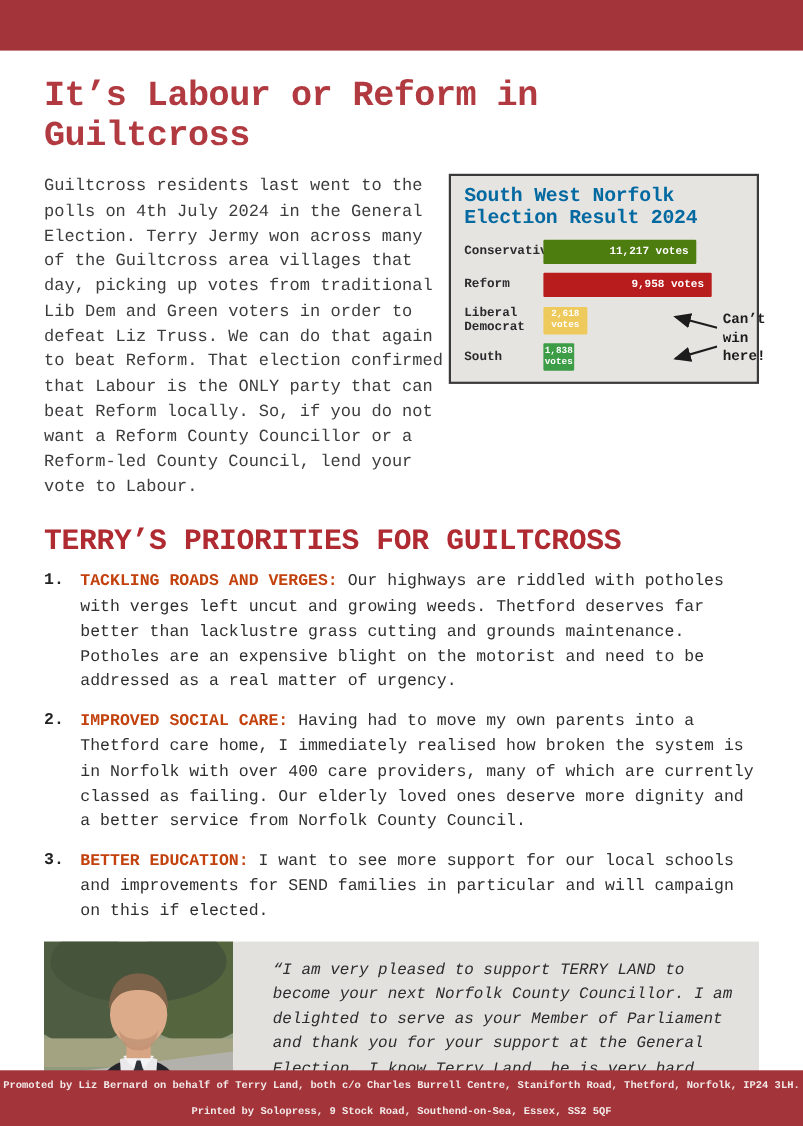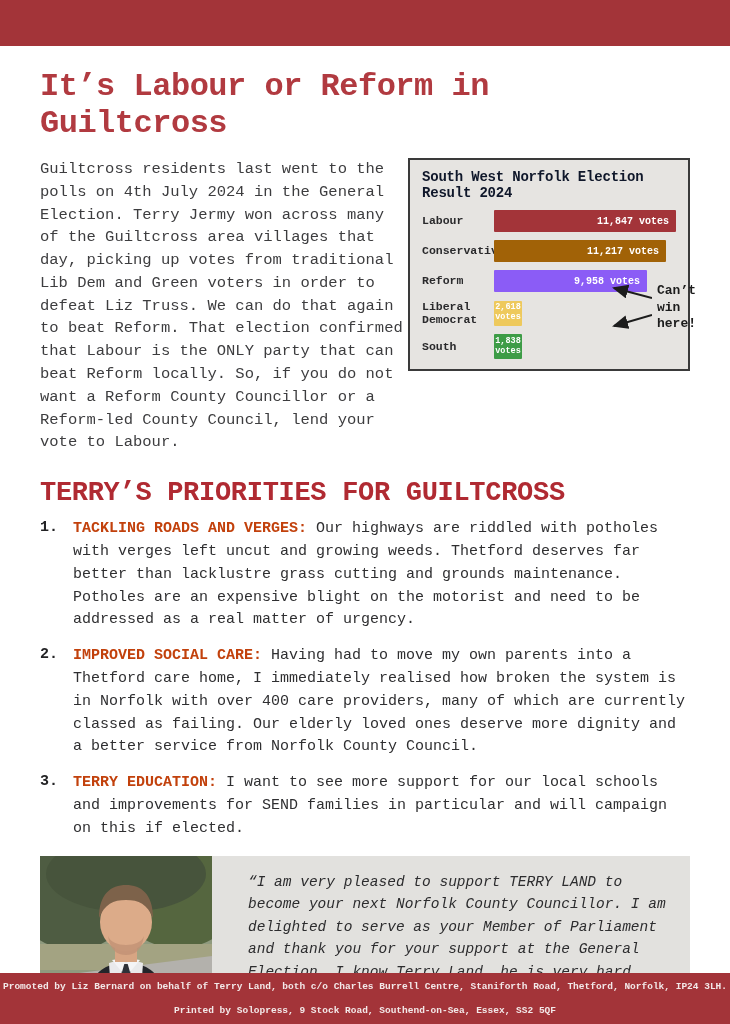--- a/index.html
+++ b/index.html
@@ -22,21 +22,21 @@
   .intro-text {
     width:368px; flex:0 0 368px; font-size:15.5px; line-height:1.47;
     color:#3d3d3f;
   }
 
   
   .chart-box {
     position:relative; flex:1; border:2px solid #3a3a3a; background:#e6e4e1;
     padding:9px 12px 10px 12px; min-height:179px;
   }
-  .chart-title { font-size:14px; font-weight:bold; color:#0f172a; letter-spacing:-0.2px; }
+  .chart-title { font-size:18px; font-weight:bold; color:#0369a1; letter-spacing:-0.2px; }
   .chart-rows { margin-top:9px; display:flex; flex-direction:column; gap:8px; }
   .chart-row { display:flex; align-items:center; }
   .chart-row .bar-label {
     width:64px; flex:0 0 64px; font-size:11.5px; font-weight:bold; color:#2a2a2c;
     line-height:1.15;
   }
   .chart-row .bar {
     position:relative; margin-left:8px; border-radius:1px;
     display:flex; align-items:center; justify-content:flex-end;
   }
@@ -117,40 +117,34 @@
 
     <h1 class="page-title">It’s Labour or Reform in Guiltcross</h1>
 
     <div class="intro-row">
       <p class="intro-text">Guiltcross residents last went to the polls on 4th July 2024 in the General Election. Terry Jermy won across many of the Guiltcross area villages that day, picking up votes from traditional Lib Dem and Green voters in order to defeat Liz Truss. We can do that again to beat Reform. That election confirmed that Labour is the ONLY party that can beat Reform locally. So, if you do not want a Reform County Councillor or a Reform-led County Council, lend your vote to Labour.</p>
 
       <div class="chart-box">
         <div class="chart-title">South West Norfolk Election Result 2024</div>
         <div class="chart-rows" id="chart-rows">
             <div class="chart-row">
-              <div class="bar-label">Labour</div>
-              <div class="bar big" style="background: rgb(163, 52, 57); width: 182px;">
-                <span class="bar-value">11,847 votes</span>
-              </div>
-            </div>
-            <div class="chart-row">
               <div class="bar-label">Conservative</div>
-              <div class="bar big" style="background: #a16207; width: 172px;">
+              <div class="bar big" style="background: #4d7c0f; width: 139px;">
                 <span class="bar-value">11,217 votes</span>
               </div>
             </div>
             <div class="chart-row">
               <div class="bar-label">Reform</div>
-              <div class="bar big" style="background: #8b5cf6; width: 153px;">
+              <div class="bar big" style="background: #b91c1c; width: 153px;">
                 <span class="bar-value">9,958 votes</span>
               </div>
             </div>
             <div class="chart-row">
               <div class="bar-label">Liberal Democrat</div>
-              <div class="bar small" style="background: rgb(238, 201, 92); width: 28px;">
+              <div class="bar small" style="background: rgb(238, 201, 92); width: 40px;">
                 <span class="bar-value">2,618<br>votes</span>
               </div>
             </div>
             <div class="chart-row">
               <div class="bar-label">South</div>
               <div class="bar small" style="background: rgb(61, 156, 70); width: 28px;">
                 <span class="bar-value">1,838<br>votes</span>
               </div>
             </div>
           </div>
@@ -175,21 +169,21 @@
       <div class="priority-item">
         <div class="num">1.</div>
         <div class="item-body"><b>TACKLING ROADS AND VERGES:</b><span> Our highways are riddled with potholes with verges left uncut and growing weeds. Thetford deserves far better than lacklustre grass cutting and grounds maintenance. Potholes are an expensive blight on the motorist and need to be addressed as a real matter of urgency.</span></div>
       </div>
       <div class="priority-item">
         <div class="num">2.</div>
         <div class="item-body"><b>IMPROVED SOCIAL CARE:</b><span> Having had to move my own parents into a Thetford care home, I immediately realised how broken the system is in Norfolk with over 400 care providers, many of which are currently classed as failing. Our elderly loved ones deserve more dignity and a better service from Norfolk County Council.</span></div>
       </div>
       <div class="priority-item">
         <div class="num">3.</div>
-        <div class="item-body"><b>TERRY EDUCATION:</b><span> I want to see more support for our local schools and improvements for SEND families in particular and will campaign on this if elected.</span></div>
+        <div class="item-body"><b>BETTER EDUCATION:</b><span> I want to see more support for our local schools and improvements for SEND families in particular and will campaign on this if elected.</span></div>
       </div>
     </div>
 
     <div class="quote-row">
       <div class="photo">
         <svg width="172" height="208" viewBox="0 0 172 208">
           <rect width="172" height="208" fill="#8f9a7e"></rect>
           <ellipse cx="34" cy="42" rx="58" ry="52" fill="#4e5c42"></ellipse>
           <ellipse cx="138" cy="38" rx="62" ry="54" fill="#55663f"></ellipse>
           <ellipse cx="86" cy="18" rx="80" ry="38" fill="#47543c"></ellipse>

